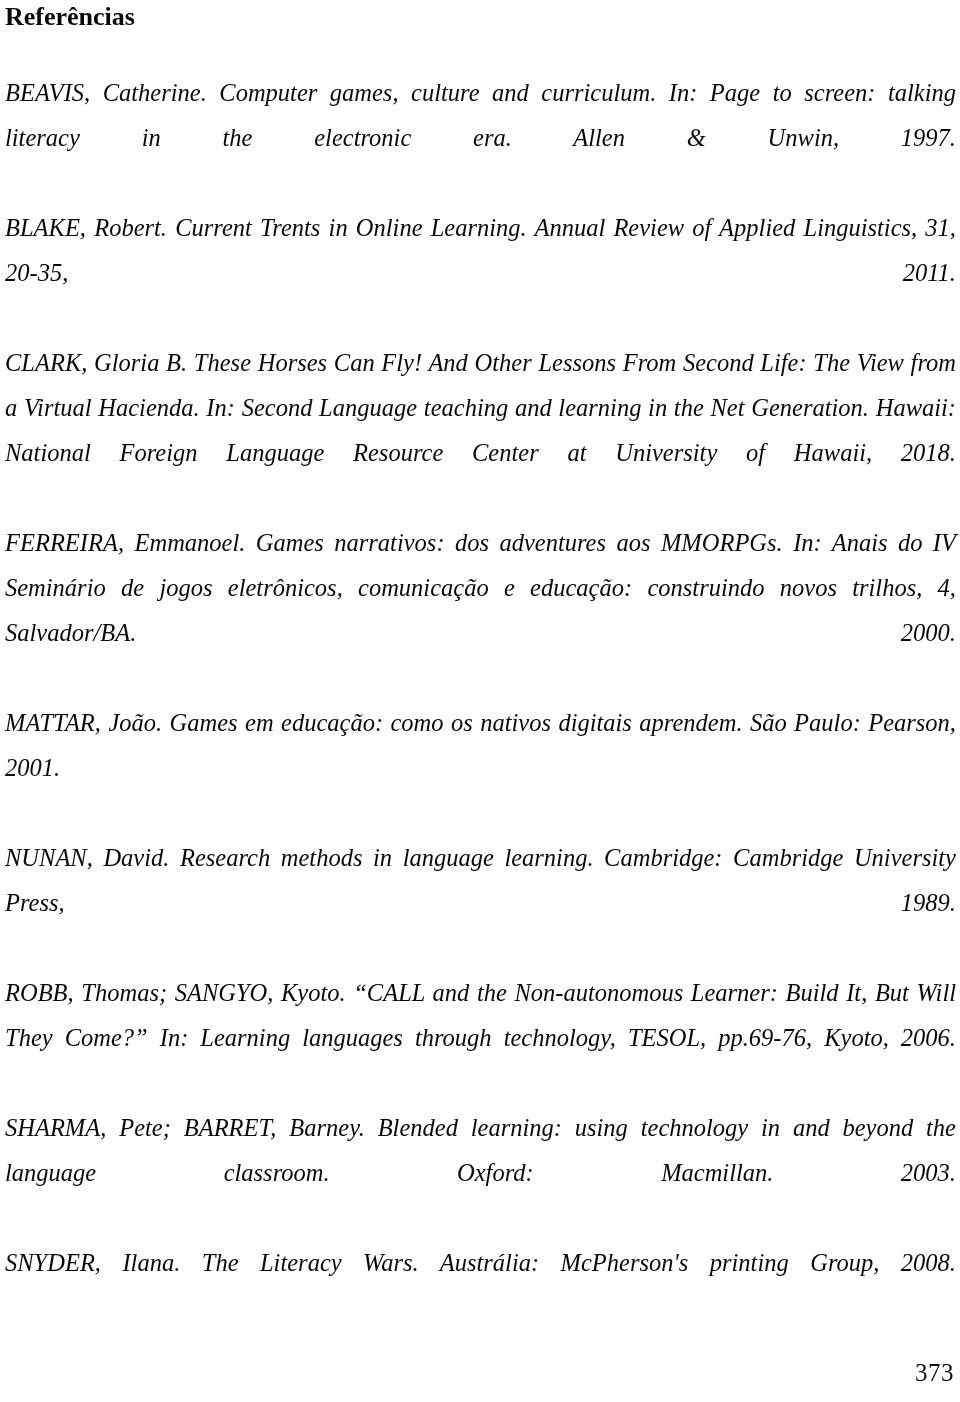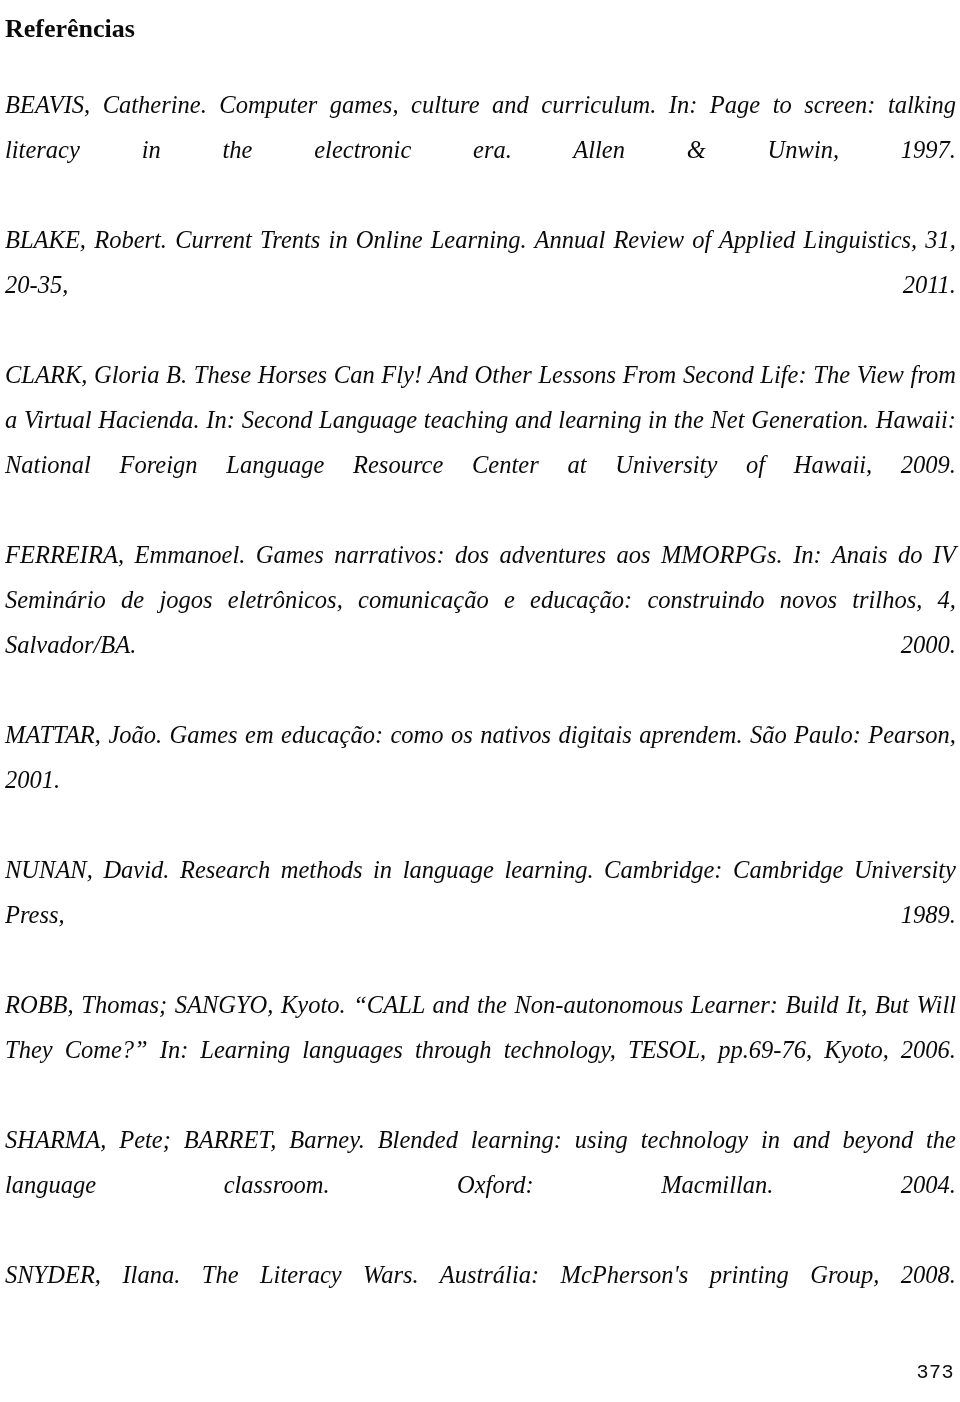--- a/index.html
+++ b/index.html
@@ -22,21 +22,21 @@
     height: 1402px;
     box-sizing: border-box;
     padding: 0 5px 0 5px;
   }
 
   .page-title {
     font-size: 26px;
     font-weight: bold;
     line-height: 30px;
     margin: 0;
-    padding-top: 14px;
+    padding-top: 2px;
     letter-spacing: 0px;
   }
 
   .ref-list {
     margin: 0;
     padding: 0;
     list-style: none;
     margin-top: 38px;
   }
 
@@ -58,43 +58,43 @@
   .ref-entry::after {
     content: "";
     display: inline-block;
     width: 100%;
   }
 
   .page-number {
     position: absolute;
     right: 6px;
     top: 1358px;
-    font-family: Liberation Mono, monospace;
-    font-size: 20px;
+    font-family: Liberation Serif, serif;
+    font-size: 25px;
     line-height: 30px;
     font-weight: 400;
     color: #111111;
     letter-spacing: 0.5px;
   }
 </style>
 </head>
 <body>
 
 <div class="page">
 
   <h1 class="page-title">Referências</h1>
 
   <div class="ref-list">
     <p class="ref-entry">BEAVIS, Catherine. Computer games, culture and curriculum. In: Page to screen: talking literacy in the electronic era.  Allen &amp; Unwin, 1997.</p>
     <p class="ref-entry">BLAKE, Robert. Current Trents in Online Learning. Annual Review of Applied Linguistics, 31, 20-35, 2011.</p>
-    <p class="ref-entry">CLARK, Gloria B. These Horses Can Fly! And Other Lessons From Second Life: The View from a Virtual Hacienda. In: Second Language teaching and learning in the Net Generation. Hawaii: National Foreign Language Resource Center at University of Hawaii, 2009.</p>
+    <p class="ref-entry">CLARK, Gloria B. These Horses Can Fly! And Other Lessons From Second Life: The View from a Virtual Hacienda. In: Second Language teaching and learning in the Net Generation. Hawaii: National Foreign Language Resource Center at University of Hawaii, 2018.</p>
     <p class="ref-entry">FERREIRA, Emmanoel. Games narrativos: dos adventures aos MMORPGs.  In: Anais do IV Seminário de jogos eletrônicos, comunicação e educação: construindo novos trilhos, 4, Salvador/BA. 2000.</p>
     <p class="ref-entry">MATTAR, João. Games em educação: como os nativos digitais aprendem. São Paulo: Pearson, 2001.</p>
     <p class="ref-entry">NUNAN, David. Research methods in language learning. Cambridge: Cambridge University Press, 1989.</p>
     <p class="ref-entry">ROBB, Thomas; SANGYO, Kyoto. “CALL and the Non-autonomous Learner: Build It, But Will They Come?” In: Learning languages through technology, TESOL, pp.69-76, Kyoto, 2006.</p>
-    <p class="ref-entry">SHARMA, Pete; BARRET, Barney. Blended learning: using technology in and beyond the language classroom. Oxford: Macmillan. 2004.</p>
+    <p class="ref-entry">SHARMA, Pete; BARRET, Barney. Blended learning: using technology in and beyond the language classroom. Oxford: Macmillan. 2003.</p>
     <p class="ref-entry">SNYDER, Ilana. The Literacy Wars. Austrália: McPherson's printing Group, 2008.</p>
 
   </div>
 
   <div class="page-number">373</div>
 
 </div>
 
 </body></html>

